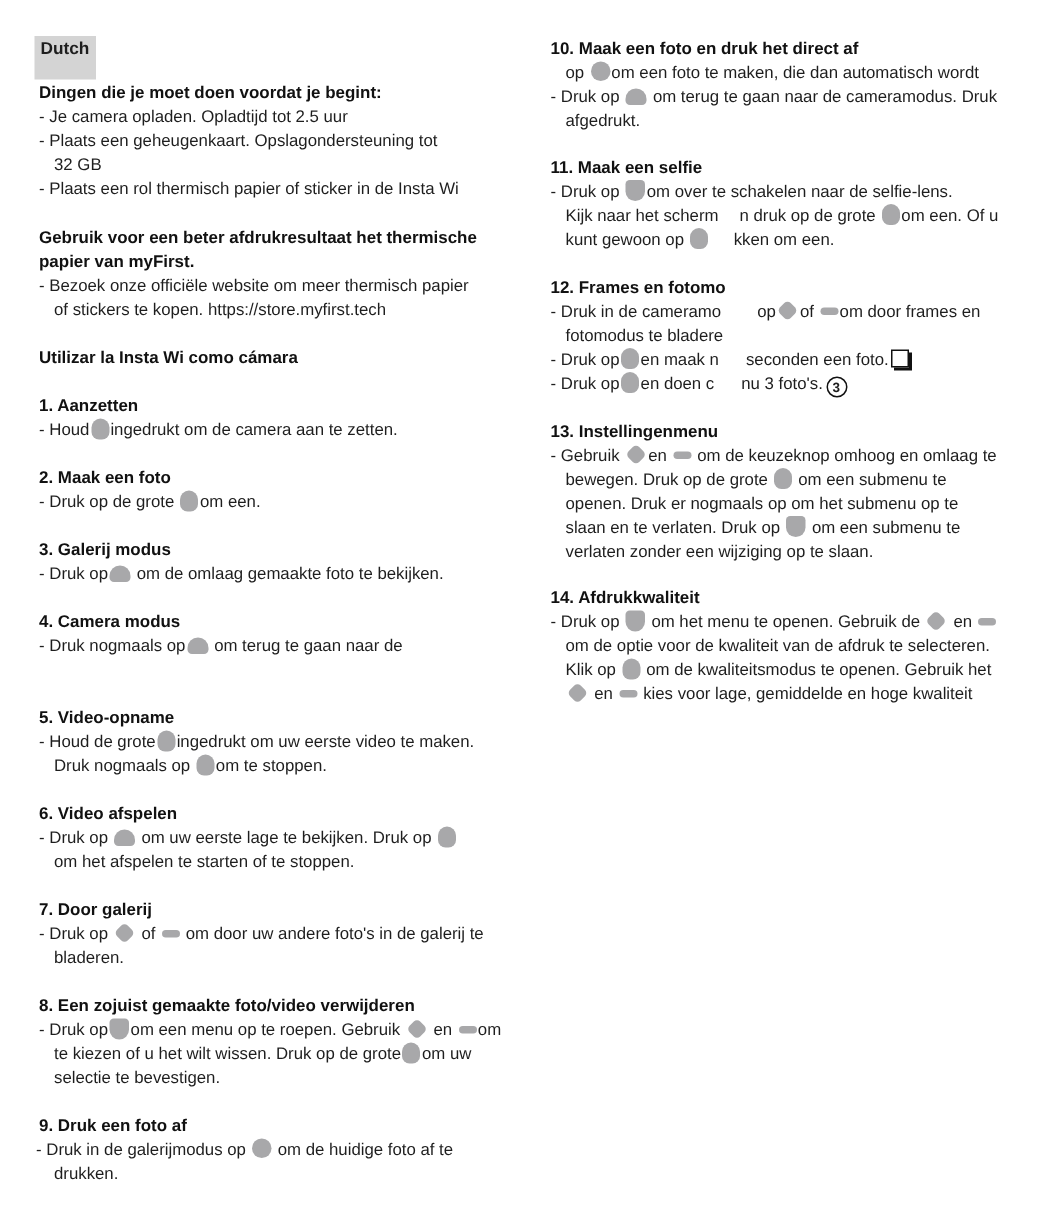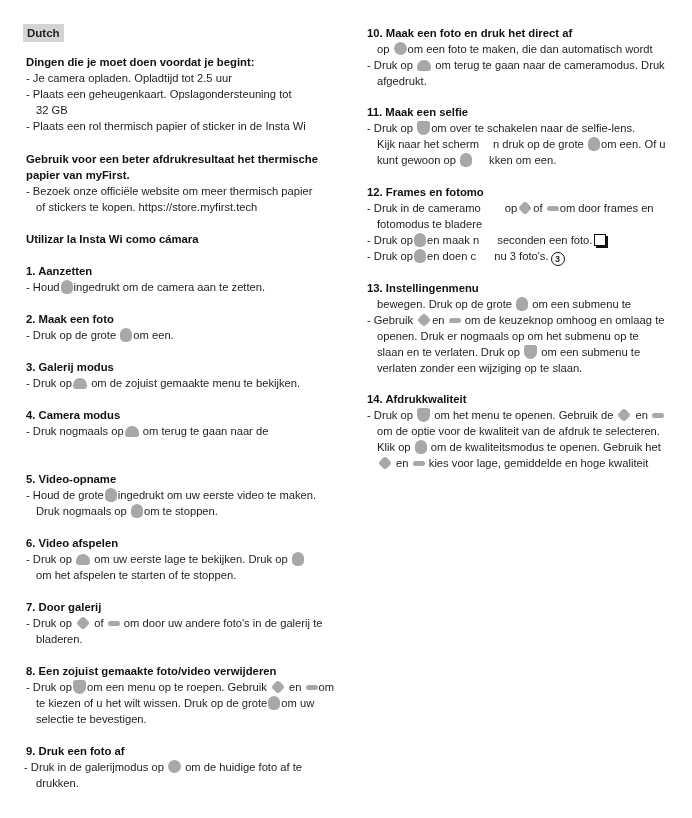--- a/index.html
+++ b/index.html
@@ -7,21 +7,21 @@
       width: 692px; height: 818px; position: relative; overflow: hidden;
       font-family: "Liberation Sans", sans-serif; color: #1e1e1e;
       font-size: 11.2px; line-height: 16px;
     }
     .col { position: absolute; top: 0; }
     .col-left { left: 26px; width: 320px; }
     .col-right { left: 367px; width: 310px; }
     .lang-badge {
       position: absolute; left: 23px; top: 24px;
       background: #d4d4d4; font-weight: bold; font-size: 11.5px;
-      padding: 1px 4px 1px 4px; line-height: 16px; color: #1e1e1e;
+      padding: 1px 4px 12px 4px; line-height: 16px; color: #1e1e1e;
     }
     .section { position: absolute; left: 0; width: 100%; }
     .h { font-weight: bold; font-size: 11.3px; line-height: 16px; margin: 0; color: #111; }
     .line { display: block; white-space: nowrap; line-height: 16px; }
     .indent { padding-left: 10px; }
     .ic { display: inline-block; vertical-align: -3px; background: #a8a8aa; margin: 0 1px; }
     .ic-round { width: 12px; height: 14px; border-radius: 6px 6px 5px 5px; }
     .ic-dome { width: 14px; height: 11px; border-radius: 7px 7px 3px 3px; vertical-align: -2px; }
     .ic-shield { width: 13px; height: 14px; border-radius: 3px 3px 7px 7px; }
     .ic-circle { width: 13px; height: 13px; border-radius: 50%; vertical-align: -2px; }
@@ -62,21 +62,21 @@
     <span class="line">- <span>Houd</span><span class="ic ic-round"></span><span>ingedrukt om de camera aan te zetten.</span></span>
   </div>
 
   <div class="section" style="top:311px">
     <p class="h">2. Maak een foto</p>
     <span class="line">- <span>Druk op de grote</span> <span class="ic ic-round"></span><span>om een.</span></span>
   </div>
 
   <div class="section" style="top:359px">
     <p class="h">3. Galerij modus</p>
-    <span class="line">- <span>Druk op</span><span class="ic ic-dome"></span> <span>om de zojuist gemaakte menu te bekijken.</span></span>
+    <span class="line">- <span>Druk op</span><span class="ic ic-dome"></span> <span>om de omlaag gemaakte foto te bekijken.</span></span>
   </div>
 
   <div class="section" style="top:407px">
     <p class="h">4. Camera modus</p>
     <span class="line">- <span>Druk nogmaals op</span><span class="ic ic-dome"></span> <span>om terug te gaan naar de</span></span>
   </div>
 
   <div class="section" style="top:471px">
     <p class="h">5. Video-opname</p>
     <span class="line">- <span>Houd de grote</span><span class="ic ic-round"></span><span>ingedrukt om uw eerste video te maken.</span></span>
@@ -128,22 +128,22 @@
   <div class="section" style="top:184px">
     <p class="h">12. Frames en fotomo</p>
     <span class="line">- <span>Druk in de cameramo</span><span class="gap" style="width:24px"></span><span>op</span><span class="ic ic-diamond"></span><span>of</span> <span class="ic ic-pill"></span><span>om door frames en</span></span>
     <span class="line indent">fotomodus te bladere</span>
     <span class="line">- <span>Druk op</span><span class="ic ic-round"></span><span>en maak n</span><span class="gap" style="width:18px"></span><span>seconden een foto.</span><span class="ic-frame"></span></span>
     <span class="line">- <span>Druk op</span><span class="ic ic-round"></span><span>en doen c</span><span class="gap" style="width:18px"></span><span>nu 3 foto's.</span><span class="ic-three">3</span></span>
   </div>
 
   <div class="section" style="top:280px">
     <p class="h">13. Instellingenmenu</p>
+    <span class="line">- <span>Gebruik</span> <span class="ic ic-diamond"></span><span>en</span> <span class="ic ic-pill"></span> <span>om de keuzeknop omhoog en omlaag te</span></span>
     <span class="line indent"><span>bewegen. Druk op de grote</span> <span class="ic ic-round"></span> <span>om een submenu te</span></span>
-    <span class="line">- <span>Gebruik</span> <span class="ic ic-diamond"></span><span>en</span> <span class="ic ic-pill"></span> <span>om de keuzeknop omhoog en omlaag te</span></span>
     <span class="line indent">openen. Druk er nogmaals op om het submenu op te</span>
     <span class="line indent"><span>slaan en te verlaten. Druk op</span> <span class="ic ic-shield"></span> <span>om een submenu te</span></span>
     <span class="line indent">verlaten zonder een wijziging op te slaan.</span>
   </div>
 
   <div class="section" style="top:391px">
     <p class="h">14. Afdrukkwaliteit</p>
     <span class="line">- <span>Druk op</span> <span class="ic ic-shield"></span> <span>om het menu te openen. Gebruik de</span> <span class="ic ic-diamond"></span> <span>en</span> <span class="ic ic-pill"></span></span>
     <span class="line indent">om de optie voor de kwaliteit van de afdruk te selecteren.</span>
     <span class="line indent"><span>Klik op</span> <span class="ic ic-round"></span> <span>om de kwaliteitsmodus te openen. Gebruik het</span></span>

